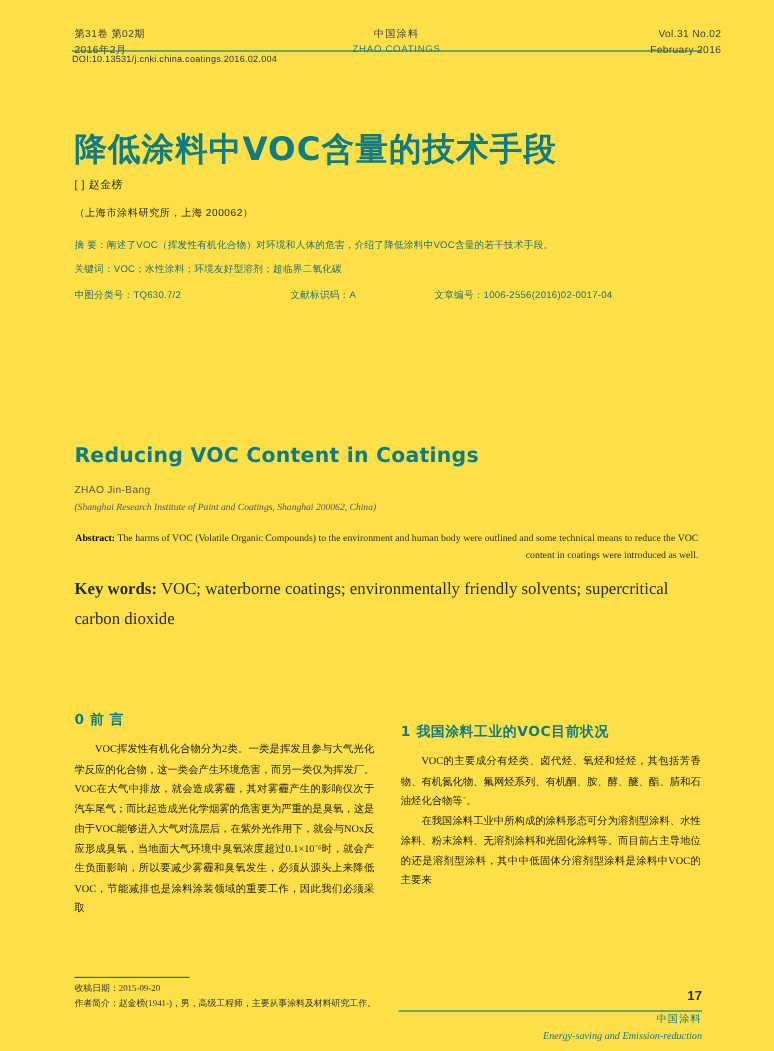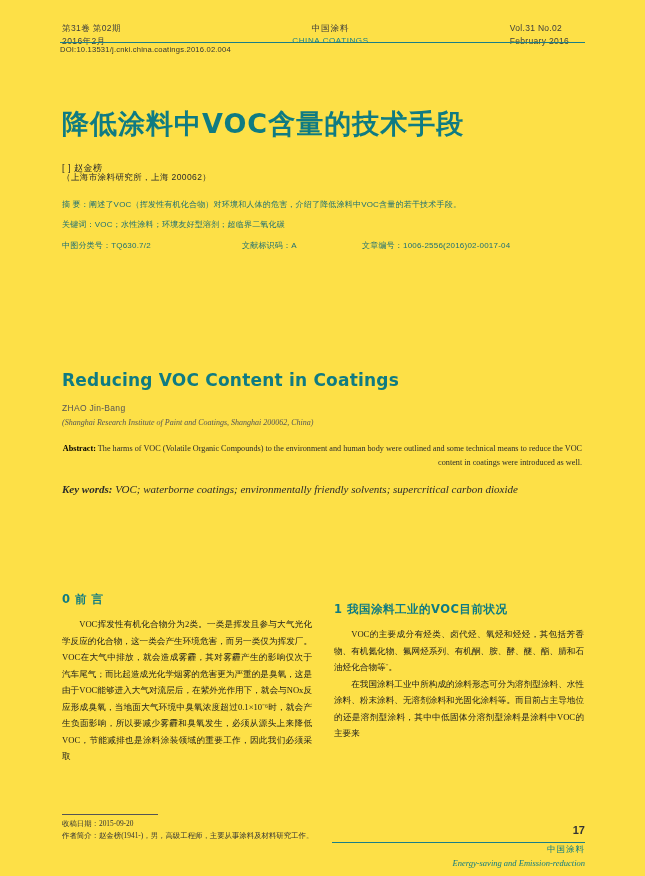--- a/index.html
+++ b/index.html
@@ -52,23 +52,23 @@
   .hdr-center .cn {
     letter-spacing: 1px;
   }
   .hdr-center .en {
     color: #1a7f86;
     font-size: 8px;
     letter-spacing: 0.6px;
   }
   .hdr-right {
     position: absolute;
-    right: 44px;
+    right: 12px;
     top: 4px;
-    text-align: left;
+    text-align: right;
     line-height: 1.55;
     letter-spacing: 0.3px;
   }
   .hdr-rule {
     position: absolute;
     left: 28px;
     right: 28px;
     top: 24px;
     height: 1px;
     background: #1a7f86;
@@ -89,21 +89,21 @@
     top: 88px;
     font-size: 27px;
     font-weight: bold;
     color: #0f7b82;
     letter-spacing: 1px;
     font-family: "DejaVu Sans", "Liberation Sans", sans-serif;
   }
   .author-cn {
     position: absolute;
     left: 30px;
-    top: 144px;
+    top: 130px;
     font-size: 9px;
     color: #2b2b2b;
     letter-spacing: 0.5px;
   }
   .affil-cn {
     position: absolute;
     left: 30px;
     top: 154px;
     font-size: 8.5px;
     color: #2b2b2b;
@@ -191,25 +191,24 @@
     text-align: right;
   }
   .abs-en b {
     color: #000;
   }
   .kw-en {
     position: absolute;
     left: 30px;
     top: 462px;
     width: 520px;
-    font-size: 11px;
+    font-size: 14px;
     color: #2b2b2b;
     line-height: 1.75;
     font-family: "Liberation Serif", serif;
-    font-style: italic;
   }
 
   
   .col {
     position: absolute;
     top: 570px;
     width: 250px;
     font-size: 8.6px;
     line-height: 1.92;
     color: #1c1c1c;
@@ -295,21 +294,21 @@
 <div class="page">
   <div class="sheet">
 
     <div class="hdr">
       <div class="hdr-left">
         <div>第31卷  第02期</div>
         <div>2016年2月</div>
       </div>
       <div class="hdr-center">
         <div class="cn">中国涂料</div>
-        <div class="en">CHINA COATINGS</div>
+        <div class="en">ZHAO COATINGS</div>
       </div>
       <div class="hdr-right">
         <div>Vol.31   No.02</div>
         <div>February 2016</div>
       </div>
       <div class="hdr-rule"></div>
     </div>
     <div class="doi">DOI:10.13531/j.cnki.china.coatings.2016.02.004</div>
 
     <div class="title-cn">降低涂料中VOC含量的技术手段</div>

